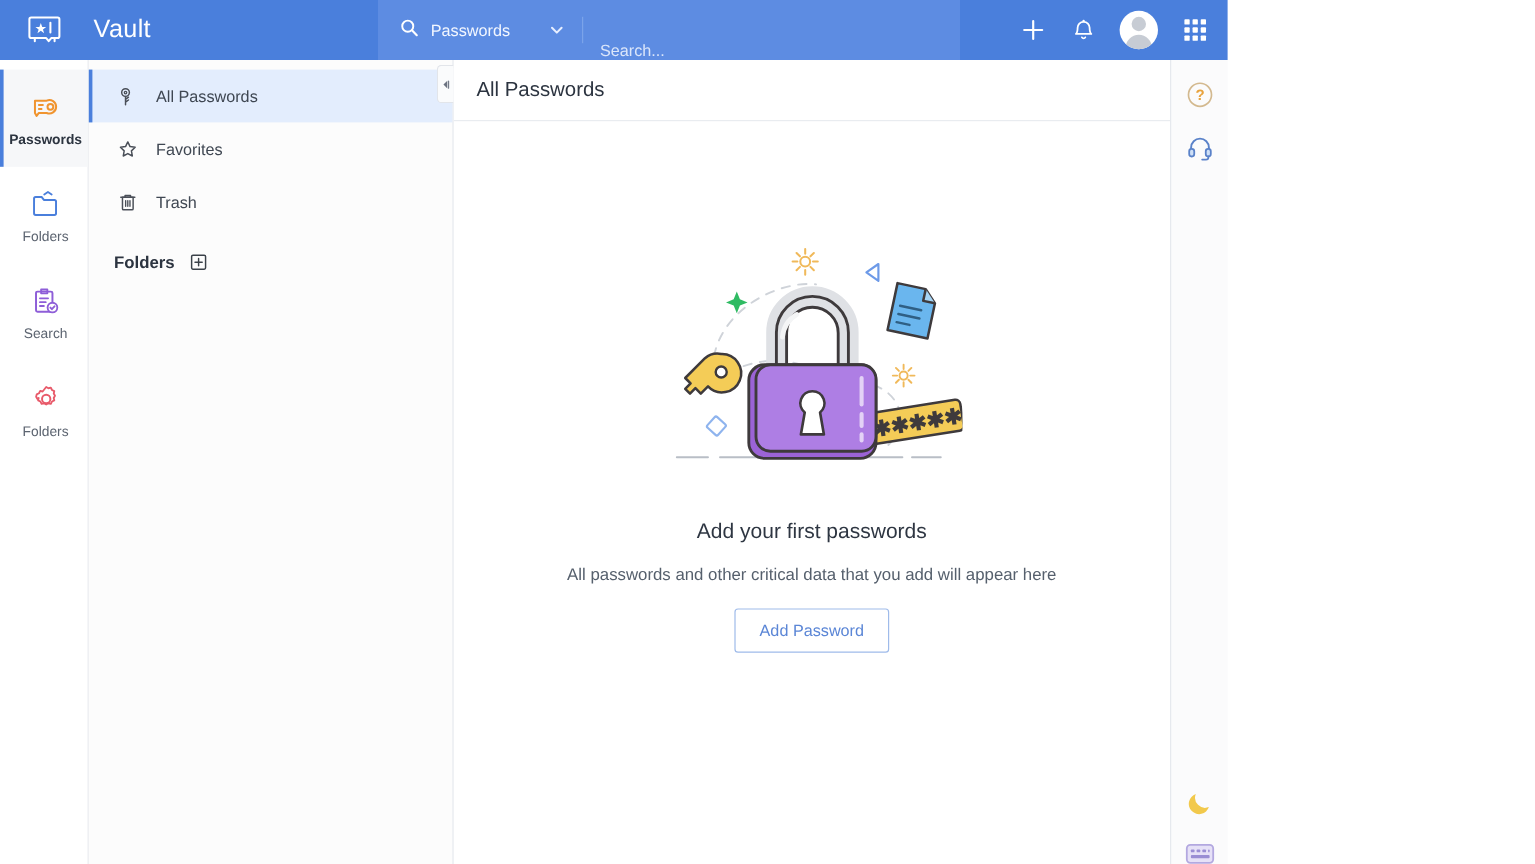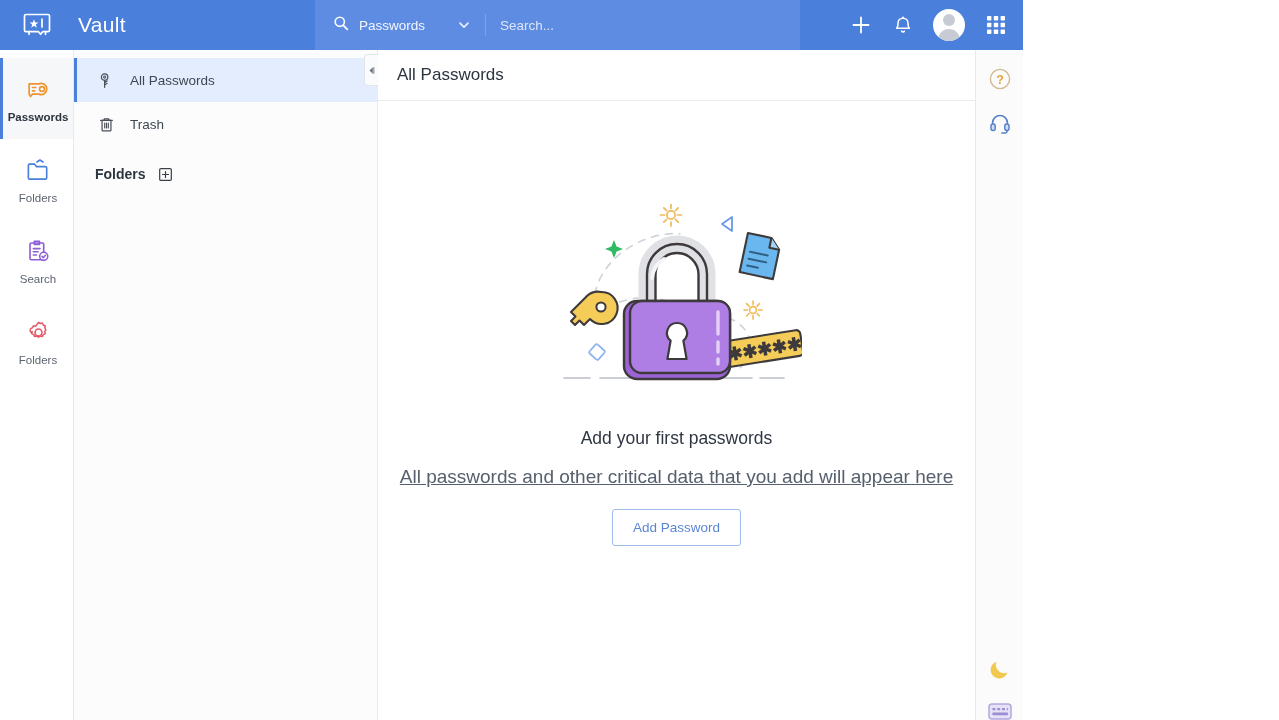--- a/index.html
+++ b/index.html
@@ -25,21 +25,21 @@
     flex: 1 1 auto; height: 50px; display: flex; align-items: stretch;
     max-width: 485px; margin-left: 20px; background: #5d8ce2;
   }
   .search-scope {
     display: flex; align-items: center; gap: 10px; padding: 0 14px 0 18px; cursor: pointer;
     min-width: 170px;
   }
   .scope-label { color: #f3f7ff; font-size: 13.5px; white-space: nowrap; }
   .scope-caret { margin-left: auto; display: flex; align-items: center; }
   .search-divider { width: 1px; background: #7ba3ea; margin: 14px 0; }
-  .search-input-area { flex: 1 1 auto; display: flex; align-items: center; padding-left: 14px; }
+  .search-input-area { flex: 1 1 auto; display: flex; align-items: flex-end; padding-left: 14px; }
   .search-input {
     background: transparent; border: 0; outline: none; color: #ffffff;
     font-size: 13.5px; width: 100%; font-family: "Liberation Sans", sans-serif;
   }
   .search-input::placeholder { color: #dbe6fa; }
   .topbar-actions { display: flex; align-items: center; gap: 20px; margin-left: auto; padding-right: 16px; }
   .tb-icon { display: flex; align-items: center; justify-content: center; cursor: pointer; }
   .avatar {
     width: 32px; height: 32px; border-radius: 50%; background: #ffffff;
     overflow: hidden; position: relative; cursor: pointer;
@@ -100,21 +100,21 @@
     height: 51px; flex: 0 0 51px; display: flex; align-items: center; padding-left: 19px;
     border-bottom: 1px solid #e9ecf0;
   }
   .main-title { font-size: 17px; color: #2c3440; font-weight: 500; }
   .empty-state {
     flex: 1 1 auto; display: flex; flex-direction: column; align-items: center;
     justify-content: center; padding-bottom: 75px;
   }
   .illo { margin-bottom: 24px; }
   .empty-title { font-size: 17.5px; color: #2e3642; margin-bottom: 17px; }
-  .empty-sub { font-size: 19px; color: #56606d; margin-bottom: 21px; text-decoration: underline; }
+  .empty-sub { font-size: 14px; color: #56606d; margin-bottom: 21px; }
   .empty-actions { display: flex; gap: 20px; }
   .ghost-btn {
     border: 1px solid #9fbbea; background: #ffffff; color: #5b86d6;
     font-size: 13.5px; padding: 10px 20px; border-radius: 3px; cursor: pointer;
     font-family: "Liberation Sans", sans-serif;
   }
 
   
   .rrail {
     width: 48px; flex: 0 0 48px; background: #fbfbfc; border-left: 1px solid #e6e9ee;
@@ -252,20 +252,28 @@
         <span class="lp-ico">
           <svg width="17" height="17" viewBox="0 0 18 18">
             <circle cx="7" cy="5.4" r="3.4" fill="none" stroke="#4a4f58" stroke-width="1.3"></circle>
             <path d="M7 8.8v7.4M7 11.4l2.6-1.9M7 13.9l2.6-1.9" fill="none" stroke="#4a4f58" stroke-width="1.3" stroke-linecap="round"></path>
             <circle cx="7" cy="5.4" r="1.1" fill="none" stroke="#4a4f58" stroke-width="1.1"></circle>
           </svg>
         </span>
         <span>All Passwords</span>
       </div>
 
+      <div class="lp-item">
+        <span class="lp-ico">
+          <svg width="17" height="17" viewBox="0 0 18 18">
+            <path d="M9 2.4l2 4.1 4.5.6-3.3 3.2.8 4.5L9 12.7l-4 2.1.8-4.5L2.5 7.1 7 6.5z" fill="none" stroke="#4a4f58" stroke-width="1.3" stroke-linejoin="round"></path>
+          </svg>
+        </span>
+        <span>Favorites</span>
+      </div>
 
       <div class="lp-item">
         <span class="lp-ico">
           <svg width="17" height="17" viewBox="0 0 18 18">
             <path d="M2.8 4.7h12.4" stroke="#4a4f58" stroke-width="1.3" stroke-linecap="round"></path>
             <path d="M6.6 4.7V3.1h4.8v1.6" fill="none" stroke="#4a4f58" stroke-width="1.3" stroke-linejoin="round"></path>
             <path d="M4.3 4.7h9.4v10a1 1 0 0 1-1 1H5.3a1 1 0 0 1-1-1z" fill="none" stroke="#4a4f58" stroke-width="1.3" stroke-linejoin="round"></path>
             <path d="M7.1 7.6v5M9 7.6v5M10.9 7.6v5" stroke="#4a4f58" stroke-width="1.2" stroke-linecap="round"></path>
           </svg>
         </span>

